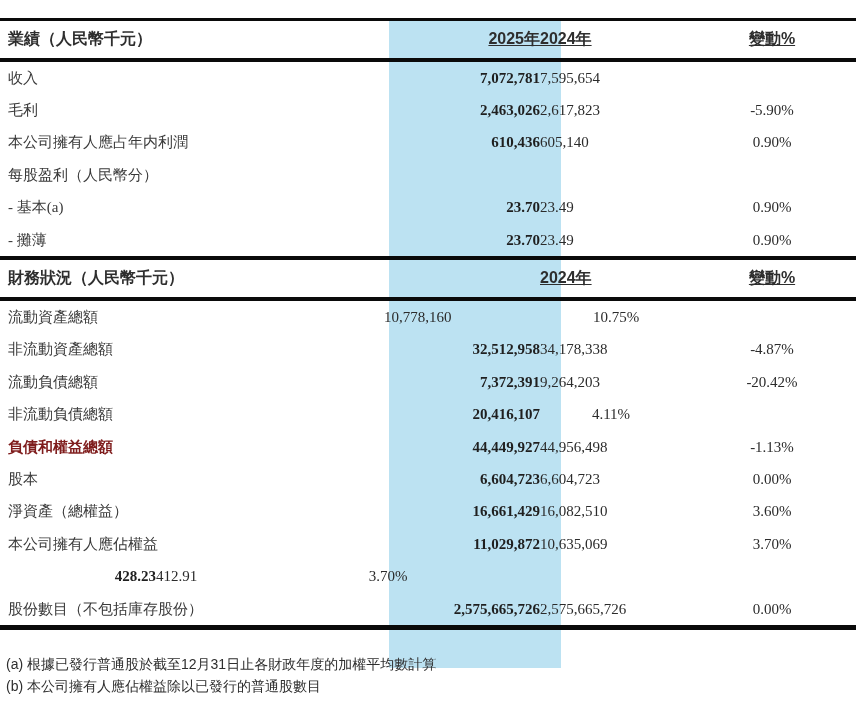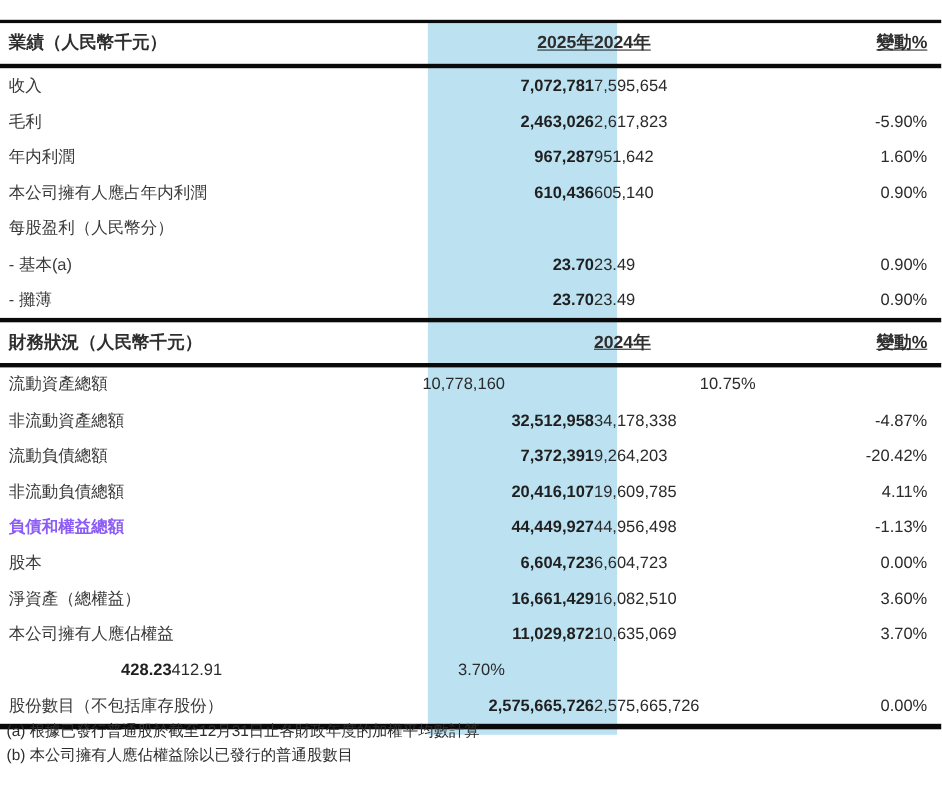--- a/index.html
+++ b/index.html
@@ -21,27 +21,27 @@
   .tbl { position:absolute; left:0; top:18px; width:856px; }
   .rule { width:856px; background:#0a0a0a; height:3px; }
   .rule.mid { height:4px; }
   .rule.bottom { height:5px; }
   .hrow {
     height:37px; display:flex; align-items:center;
     font-weight:700; font-size:16px; color:#2e2e2e;
   }
   .drow {
     height:32.4px; display:flex; align-items:center;
-    font-size:15px; color:#3a3a3a;
+    font-size:15px; color:#3a3a3a;font-family:Liberation Serif, serif;
   }
   .c-label { width:384px; padding-left:8px; }
-  .c-label.bold { font-weight:700; color:#8b5cf6; }
+  .c-label.bold { font-weight:700; color:#7f1d1d; }
   .c-v25 { width:156px; text-align:right; font-weight:700; color:#1f1f1f; }
   .c-v24 { width:161px; color:#2b2b2b; }
-  .c-chg { width:146px; text-align:right; padding-right:4px; color:#2b2b2b; }
+  .c-chg { width:146px; text-align:center; padding-right:4px; color:#2b2b2b; }
   .hrow .c-v25, .hrow .c-v24, .hrow .c-chg { color:#2e2e2e;text-decoration:underline; }
   .footnotes {
     position:absolute; left:6px; top:653px; width:844px;
     font-size:14px; line-height:22px; color:#2e2e2e;
   }
 </style>
 </head>
 <body>
 
 <div class="page">
@@ -68,26 +68,20 @@
     <div class="c-v24">7,595,654</div>
   </div>
 
   <div class="drow">
     <div class="c-label">毛利</div>
     <div class="c-v25">2,463,026</div>
     <div class="c-v24">2,617,823</div>
     <div class="c-chg">-5.90%</div>
   </div>
 
-  <div class="drow">
-    <div class="c-label">年内利潤</div>
-    <div class="c-v25">967,287</div>
-    <div class="c-v24">951,642</div>
-    <div class="c-chg">1.60%</div>
-  </div>
 
   <div class="drow">
     <div class="c-label">本公司擁有人應占年内利潤</div>
     <div class="c-v25">610,436</div>
     <div class="c-v24">605,140</div>
     <div class="c-chg">0.90%</div>
   </div>
 
   <div class="drow">
     <div class="c-label">每股盈利（人民幣分）</div>
@@ -139,21 +133,20 @@
   <div class="drow">
     <div class="c-label">流動負債總額</div>
     <div class="c-v25">7,372,391</div>
     <div class="c-v24">9,264,203</div>
     <div class="c-chg">-20.42%</div>
   </div>
 
   <div class="drow">
     <div class="c-label">非流動負債總額</div>
     <div class="c-v25">20,416,107</div>
-    <div class="c-v24">19,609,785</div>
     <div class="c-chg">4.11%</div>
   </div>
 
   <div class="drow">
     <div class="c-label bold">負債和權益總額</div>
     <div class="c-v25">44,449,927</div>
     <div class="c-v24">44,956,498</div>
     <div class="c-chg">-1.13%</div>
   </div>
 

